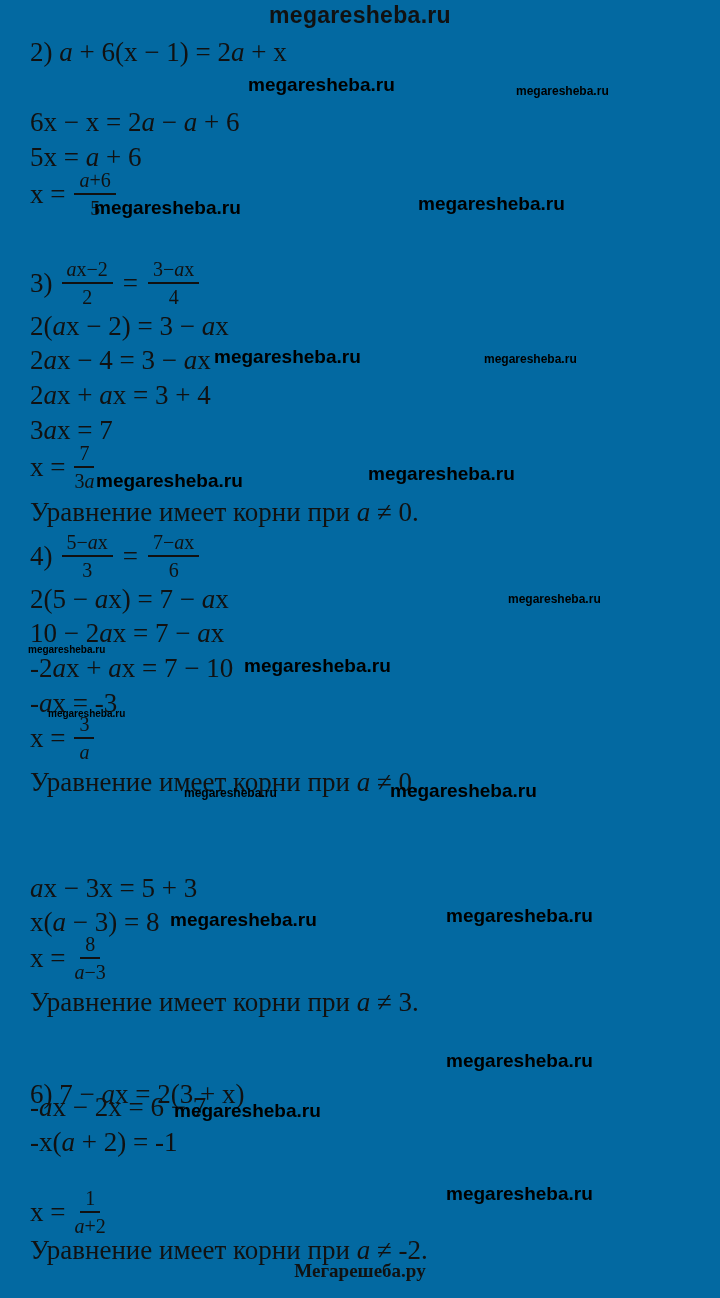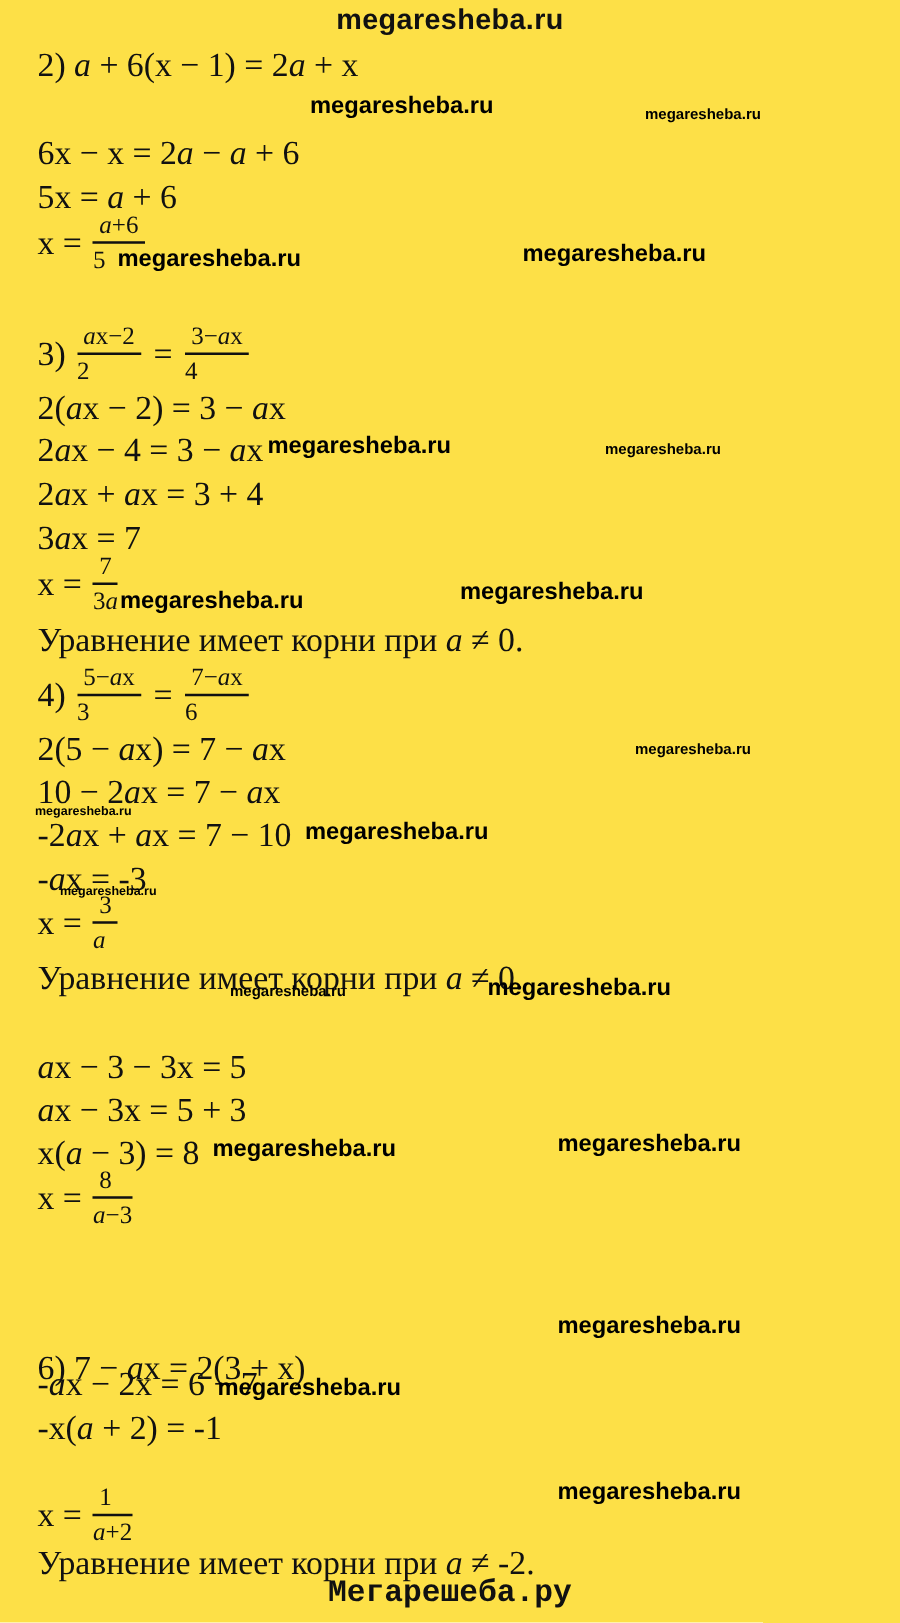--- a/index.html
+++ b/index.html
@@ -1,46 +1,46 @@
 <!DOCTYPE html>
 <html><head>
 <meta charset="utf-8">
 <style>
   * { margin:0; padding:0; box-sizing:border-box; }
   html,body { background:#ffffff; }
   .page {
     position:relative;
     width:720px; height:1298px;
     margin:0 auto;
-    background:#fde047;
+    background:#0369a1;
     color:#111;
     overflow:hidden;
   }
   .hdr {
     position:absolute; top:2px; left:0; width:100%;
     text-align:center;
     font-family:"Liberation Sans", sans-serif;
     font-weight:700; font-size:23px; letter-spacing:.3px;
   }
   .ftr {
     position:absolute; top:1260px; left:0; width:100%;
     text-align:center;
-    font-family:Liberation Mono, monospace;
-    font-weight:700; font-size:25px;
+    font-family:Liberation Serif, serif;
+    font-weight:700; font-size:19px;
   }
   .ln {
     position:absolute; left:30px;
     font-family:"Liberation Serif", serif;
     font-size:27px; line-height:33px;
     white-space:nowrap;
   }
   .frl { display:flex; align-items:center; height:52px; }
   .frl .lead { margin-right:9px; }
   .frl .eqs  { margin:0 10px; }
-  .frac { display:inline-flex; flex-direction:column; vertical-align:middle; }
+  .frac { display:inline-flex; flex-direction:column; align-items:center; vertical-align:middle; }
   .fnum {
     display:block; font-size:20px; line-height:24px;
     padding:0 5px 1px; border-bottom:2px solid #111;
   }
   .fden { display:block; font-size:20px; line-height:24px; padding-top:1px; }
   .wm {
     position:absolute;
     font-family:"Liberation Sans", sans-serif;
     font-weight:700; color:#000; white-space:nowrap;
   }
@@ -110,30 +110,30 @@
   <div class="ln ia" style="top:687px">-<i>a</i>x = -3</div>
   <div class="ln frl" style="top:712px">
     <span class="lead ia">x =</span>
     <span class="frac">
       <span class="fnum ia">3</span>
       <span class="fden ia"><i>a</i></span>
     </span>
   </div>
   <div class="ln ia" style="top:766px">Уравнение имеет корни при <i>a</i> ≠ 0.</div>
 
-  <div class="ln ia" style="top:837px"><i>a</i>x − 3 − 3x = 5</div>
   <div class="ln ia" style="top:872px"><i>a</i>x − 3x = 5 + 3</div>
   <div class="ln ia" style="top:906px">x(<i>a</i> − 3) = 8</div>
   <div class="ln frl" style="top:932px">
     <span class="lead ia">x =</span>
     <span class="frac">
       <span class="fnum ia">8</span>
       <span class="fden ia"><i>a</i>−3</span>
     </span>
   </div>
+  <div class="ln ia" style="top:986px">Уравнение имеет корни при <i>a</i> ≠ 3.</div>
 
   <div class="ln ia" style="top:1078px">6) 7 − <i>a</i>x = 2(3 + x)</div>
   <div class="ln ia" style="top:1091px">-<i>a</i>x − 2x = 6 − 7</div>
   <div class="ln ia" style="top:1126px">-x(<i>a</i> + 2) = -1</div>
   <div class="ln frl" style="top:1186px">
     <span class="lead ia">x =</span>
     <span class="frac">
       <span class="fnum ia">1</span>
       <span class="fden ia"><i>a</i>+2</span>
     </span>

